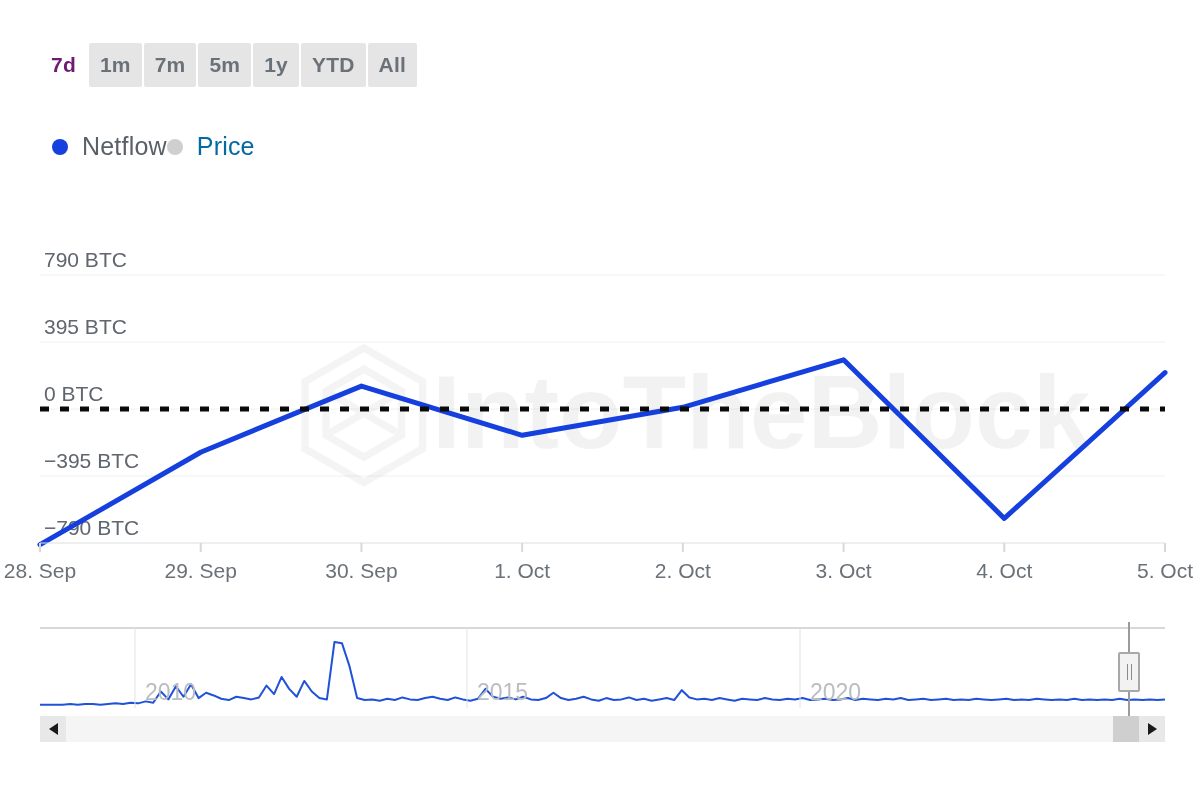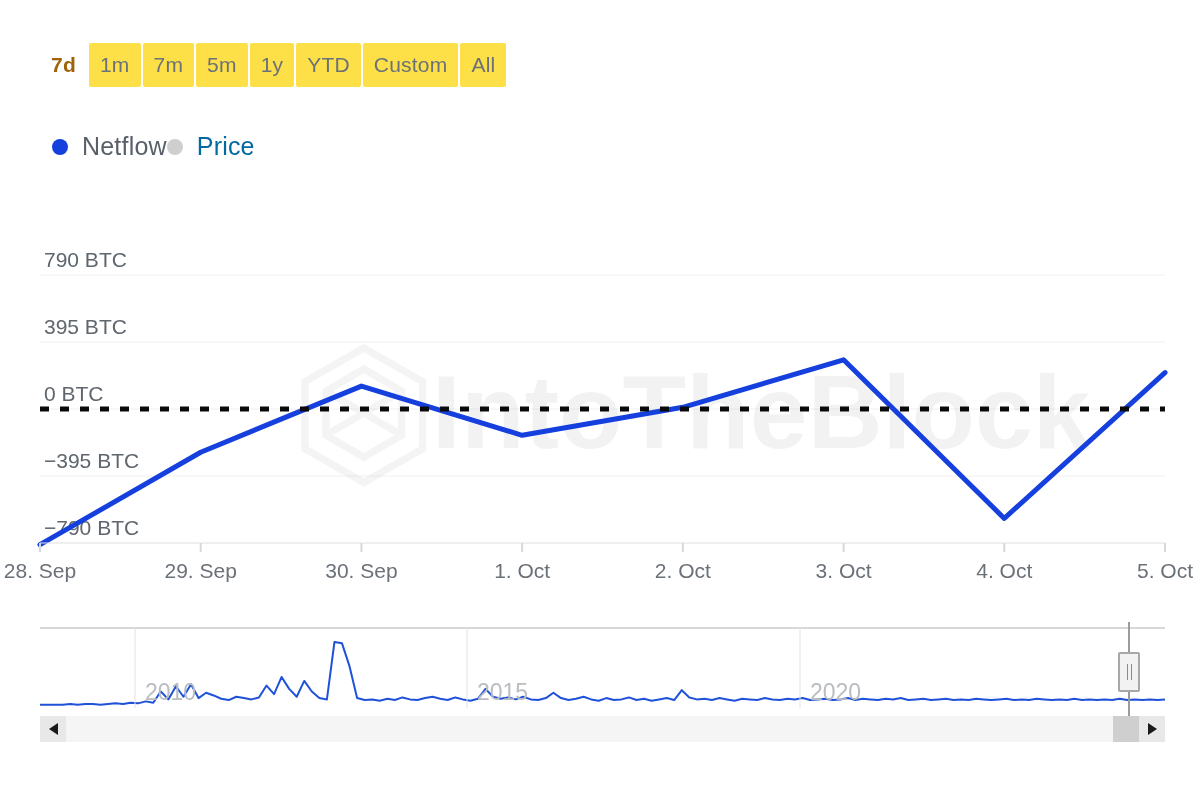--- a/index.html
+++ b/index.html
@@ -25,35 +25,35 @@
     align-items: center;
     gap: 2px;
   }
   .range-btn {
     height: 44px;
     min-width: 28px;
     padding: 0 11px;
     display: flex;
     align-items: center;
     justify-content: center;
-    background: #fde047;
+    background: #e5e5e5;
     color: #6b7178;
     font-size: 21px;
-    font-weight: 400;
+    font-weight: 700;
     letter-spacing: 0.2px;
     border: none;
     border-radius: 2px;
     cursor: pointer;
     box-sizing: border-box;
     font-family: "Liberation Sans", sans-serif;
     white-space: nowrap;
   }
   .range-btn.selected {
     background: #ffffff;
-    color: #a16207;
+    color: #701a75;
     font-weight: 700;
   }
 
   
   #chart-legend {
     position: absolute;
     left: 52px;
     top: 132px;
     display: flex;
     align-items: center;
@@ -213,21 +213,20 @@
 </head>
 <body>
 
 <div id="range-selector">
     <button class="range-btn selected">7d</button>
     <button class="range-btn">1m</button>
     <button class="range-btn">7m</button>
     <button class="range-btn">5m</button>
     <button class="range-btn">1y</button>
     <button class="range-btn">YTD</button>
-    <button class="range-btn">Custom</button>
     <button class="range-btn">All</button>
   </div>
 
 <div id="chart-legend">
     <div class="legend-item">
       <span class="legend-dot active" style="background: rgb(21, 64, 222);"></span>
       <span class="legend-label active">Netflow</span>
     </div>
     <div class="legend-item">
       <span class="legend-dot inactive" style="background: rgb(207, 207, 207);"></span>

